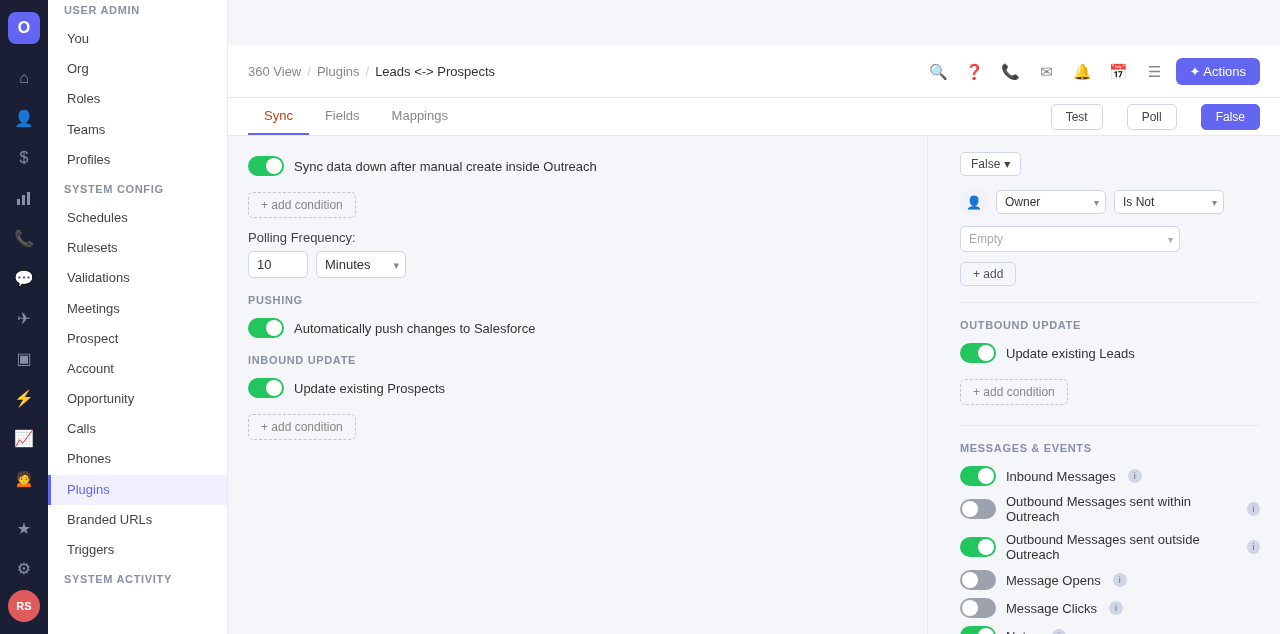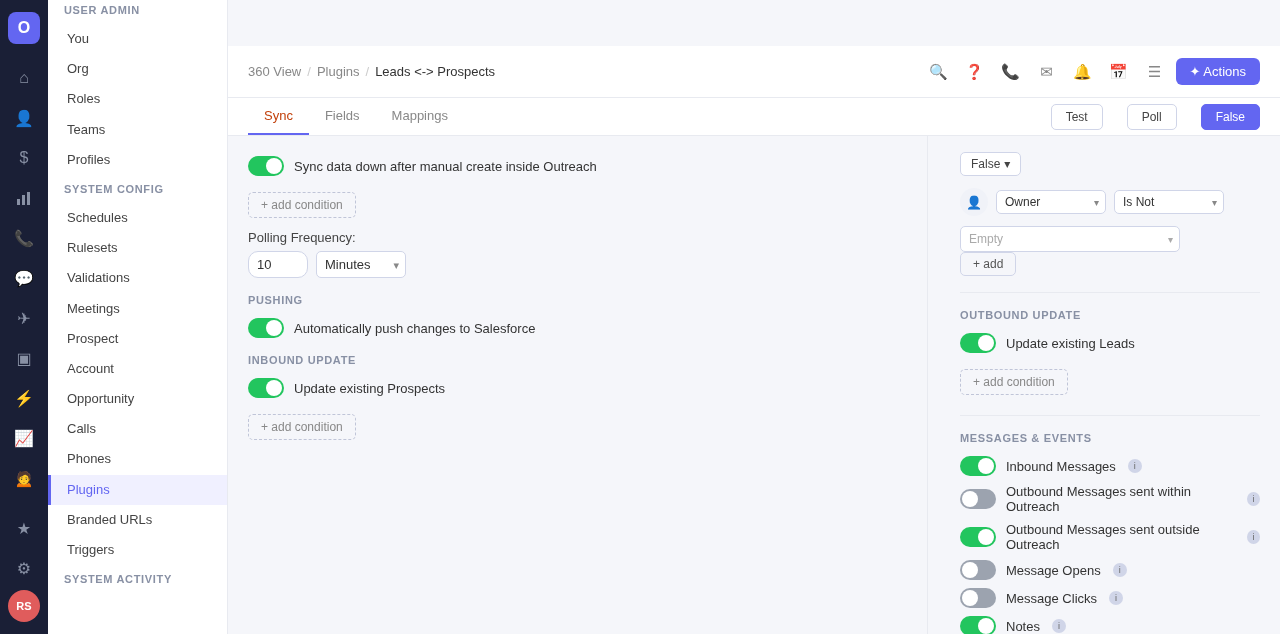--- a/index.html
+++ b/index.html
@@ -244,21 +244,21 @@
     .polling-section { margin-bottom: 16px; }
     .polling-row {
       display: flex;
       align-items: center;
       gap: 8px;
       margin-top: 6px;
     }
     .num-input {
       width: 60px;
       border: 1px solid #d0d5e8;
-      border-radius: 10px;
+      border-radius: 5px;
       padding: 5px 8px;
       font-size: 13px;
       color: #333;
     }
     .select-input {
       border: 1px solid #d0d5e8;
       border-radius: 5px;
       padding: 5px 24px 5px 8px;
       font-size: 13px;
       color: #333;
@@ -592,21 +592,21 @@
         </div>
         <div class="filter-select-wrapper">
           <select class="filter-select">
             <option>Is Not</option>
             <option>Is</option>
             <option>Contains</option>
           </select>
         </div>
       </div>
 
-      <div style="">
+      <div style="margin-bottom:10px;">
         <div class="empty-select-wrapper">
           <select class="empty-select">
             <option value="" selected="">Empty</option>
           </select>
         </div>
       </div>
 
       <div style="margin-bottom:16px;">
         <button class="add-btn">+ add</button>
       </div>

